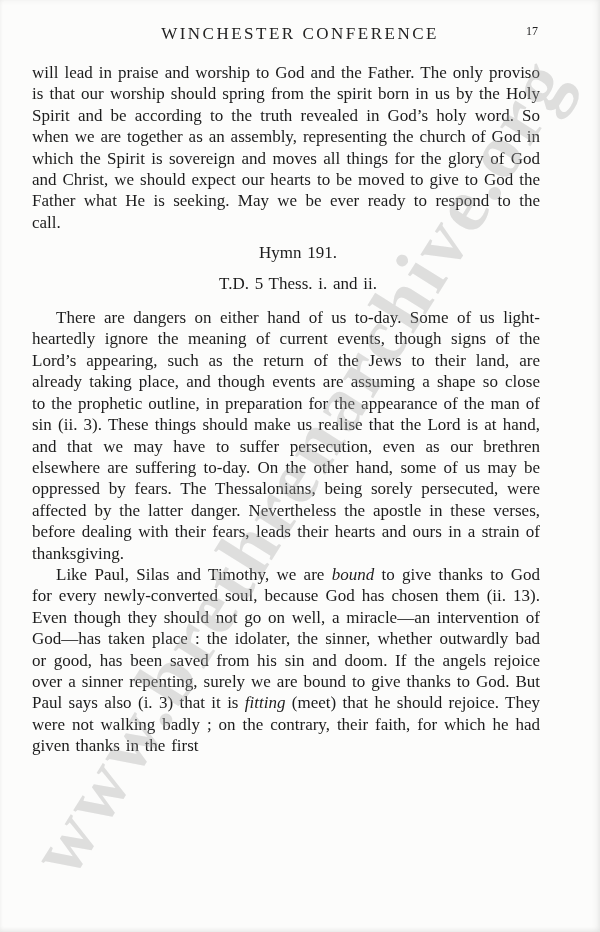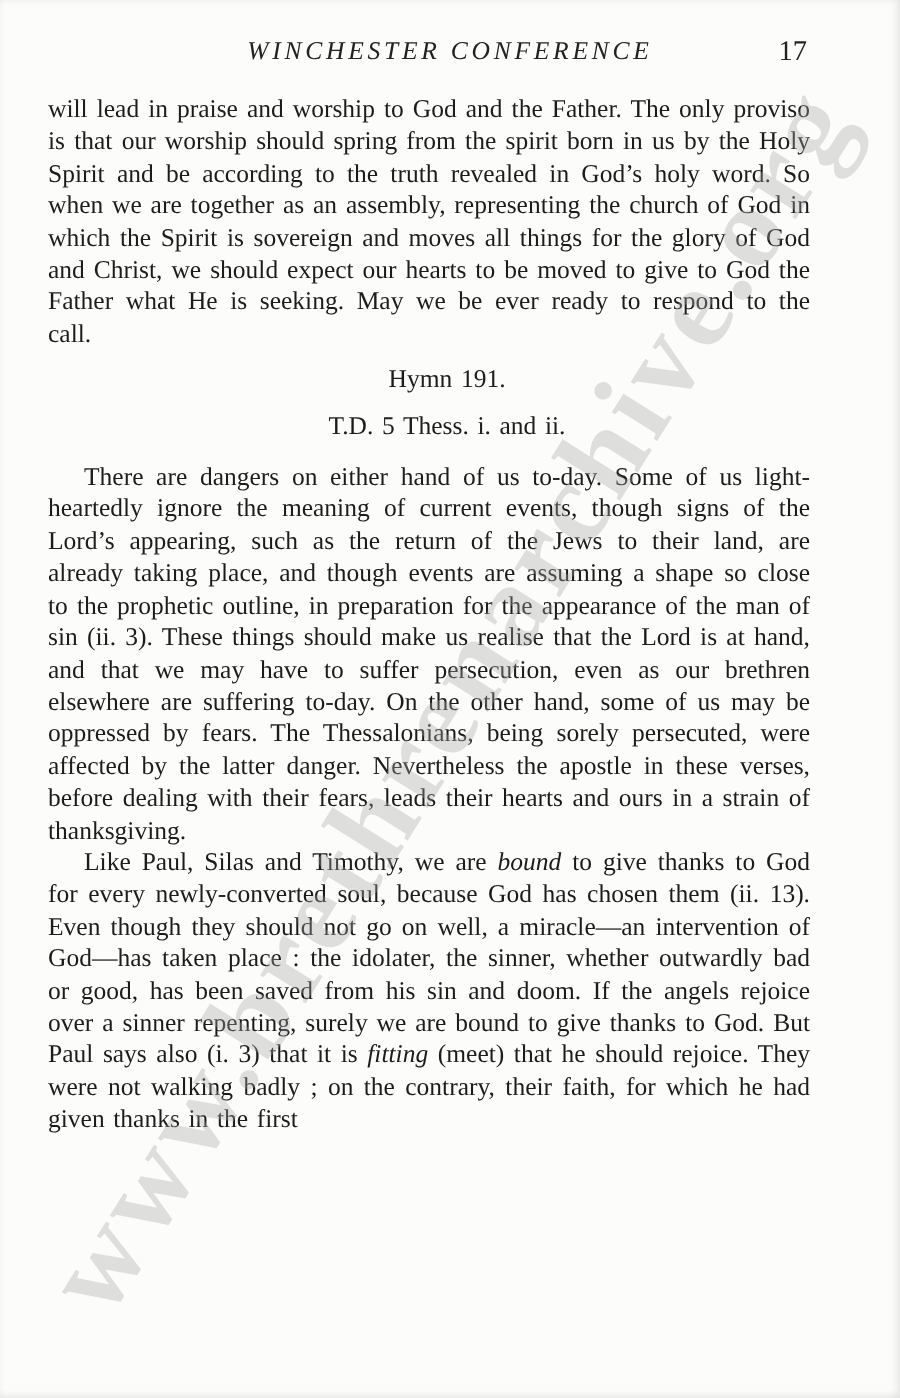--- a/index.html
+++ b/index.html
@@ -19,27 +19,26 @@
     padding-top: 24px;
     height: 30px;
   }
   .running-title {
     margin: 0;
     text-align: center;
     font-size: 17px;
     font-weight: normal;
     letter-spacing: 2.5px;
     color: #222;
-    font-style: italic;
   }
   .page-number {
     position: absolute;
     top: 24px;
     right: 62px;
-    font-size: 19px;
+    font-size: 12px;
     color: #222;
   }
   .body-text {
     padding: 8px 60px 0 32px;
     text-align: justify;
     font-size: 17px;
     line-height: 21.4px;
     word-spacing: 1.5px;
   }
   .body-text p { margin: 0; }

